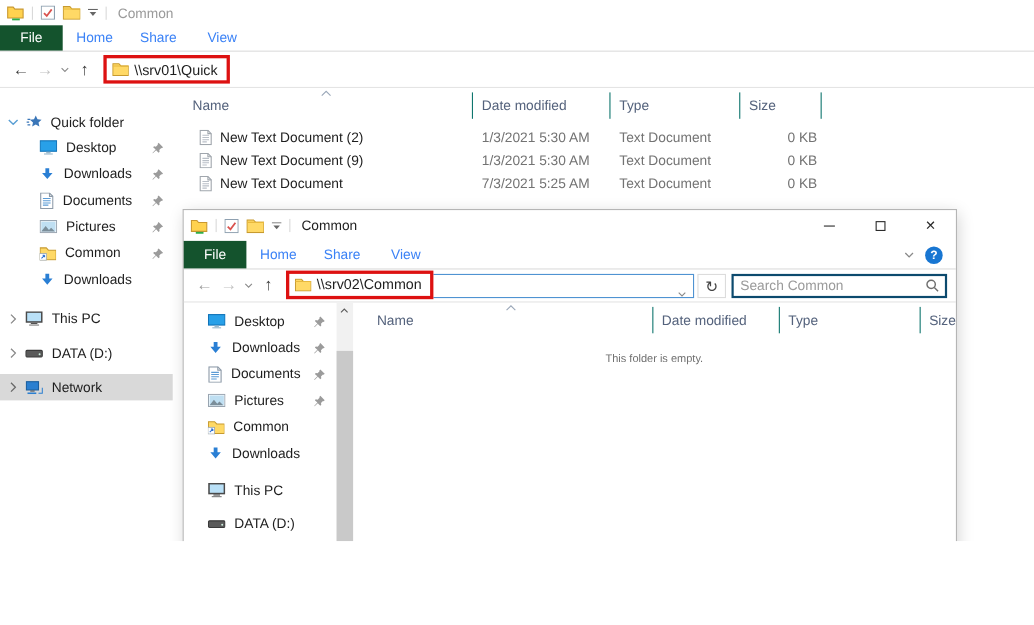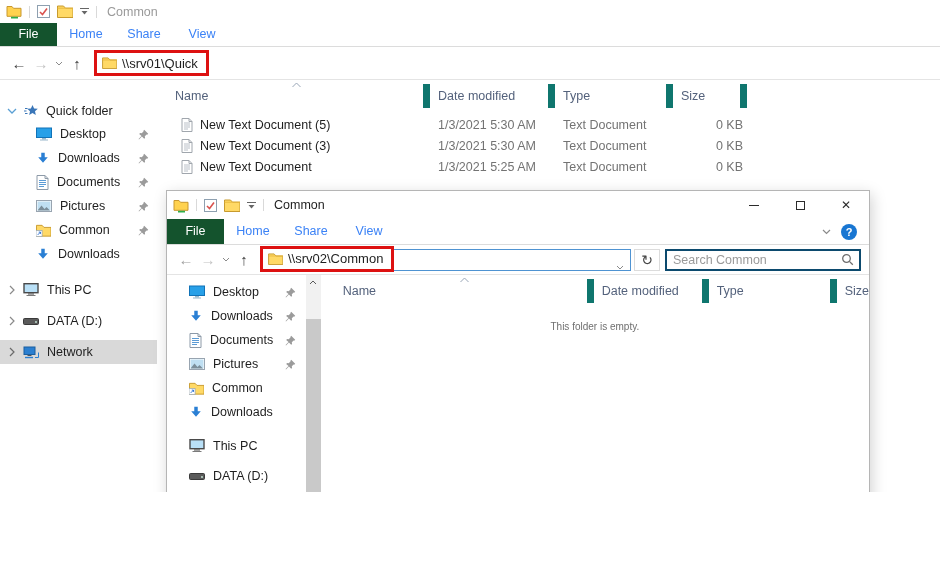--- a/index.html
+++ b/index.html
@@ -28,21 +28,21 @@
 .win1 .navrow{height:33px}
 .body1{display:flex}
 .sidebar{width:157px;font-size:12.5px}
 .sb-head{display:flex;align-items:center;height:22px;margin-top:20px;gap:7px;padding-left:7px}
 .sb-item{display:flex;align-items:center;height:24px;padding-left:36px;gap:8px}
 .sb-item .pin{margin-left:auto;margin-right:8px}
 .sb-tree{display:flex;align-items:center;height:24px;gap:8px;padding-left:9px;margin-top:7px}
 .selected{background:#d9d9d9}
 .content1{flex:1;padding-top:4px}
 .hdr{display:flex;height:24px;font-size:12.5px;color:#54627c;margin-left:10px}
-.hcell{padding:5px 0 0 8px;border-right:7px solid #0f766e;position:relative}
+.hcell{padding:5px 0 0 8px;border-right:1px solid #0f766e;position:relative}
 .w1n{width:263px}.w1d{width:125px}.w1t{width:118px}.w1s{width:74px}
 .sortic{position:absolute;left:124px;top:-2px}
 .frow{display:flex;align-items:center;height:21px;font-size:12.5px;margin-left:10px}
 .fname{display:flex;align-items:center;gap:7px;padding-left:14px}
 .fcell{padding-left:8px;white-space:nowrap}
 .muted{color:#737373}
 .szcell{text-align:right;padding-right:4px}
 
 .win2{position:absolute;left:166px;top:190px;width:704px;height:368px;background:#fff;border:1px solid #b5b5b5;box-shadow:2px 4px 14px rgba(0,0,0,.18)}
 .win2 .tbar{height:28px}
@@ -314,53 +314,53 @@
 
         <div class="frow" style="margin-top:6px">
           <div class="fname w1n">
             <span>
                 <svg width="12" height="14" viewBox="0 0 12 14">
                   <path d="M1 .5h7l3 3v10H1z" fill="#fff" stroke="#a0a6ad"></path>
                   <path d="M8 .5v3h3" fill="none" stroke="#a0a6ad"></path>
                   <path d="M3 5h6M3 7h6M3 9h6M3 11h4" stroke="#b9bfc7"></path>
                 </svg>
               </span>
-            <span>New Text Document (5)</span>
+            <span>New Text Document (2)</span>
           </div>
           <div class="fcell w1d muted">1/3/2021 5:30 AM</div>
           <div class="fcell w1t muted">Text Document</div>
           <div class="fcell w1s muted szcell">0 KB</div>
         </div>
         <div class="frow">
           <div class="fname w1n">
             <span>
                 <svg width="12" height="14" viewBox="0 0 12 14">
                   <path d="M1 .5h7l3 3v10H1z" fill="#fff" stroke="#a0a6ad"></path>
                   <path d="M8 .5v3h3" fill="none" stroke="#a0a6ad"></path>
                   <path d="M3 5h6M3 7h6M3 9h6M3 11h4" stroke="#b9bfc7"></path>
                 </svg>
               </span>
-            <span>New Text Document (3)</span>
+            <span>New Text Document (9)</span>
           </div>
           <div class="fcell w1d muted">1/3/2021 5:30 AM</div>
           <div class="fcell w1t muted">Text Document</div>
           <div class="fcell w1s muted szcell">0 KB</div>
         </div>
         <div class="frow">
           <div class="fname w1n">
             <span>
                 <svg width="12" height="14" viewBox="0 0 12 14">
                   <path d="M1 .5h7l3 3v10H1z" fill="#fff" stroke="#a0a6ad"></path>
                   <path d="M8 .5v3h3" fill="none" stroke="#a0a6ad"></path>
                   <path d="M3 5h6M3 7h6M3 9h6M3 11h4" stroke="#b9bfc7"></path>
                 </svg>
               </span>
             <span>New Text Document</span>
           </div>
-          <div class="fcell w1d muted">1/3/2021 5:25 AM</div>
+          <div class="fcell w1d muted">7/3/2021 5:25 AM</div>
           <div class="fcell w1t muted">Text Document</div>
           <div class="fcell w1s muted szcell">0 KB</div>
         </div>
       </div>
     </div>
   </div>
 
   <div class="win2">
 
     <div class="tbar">

